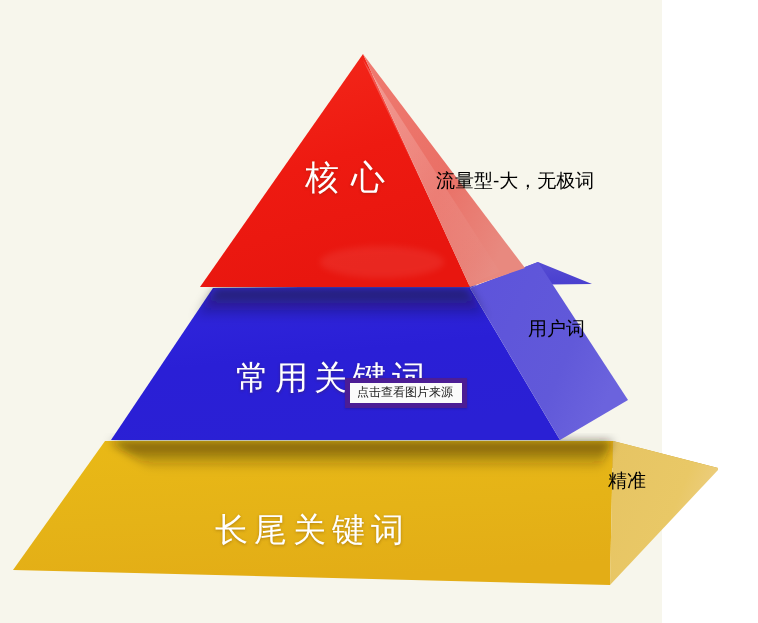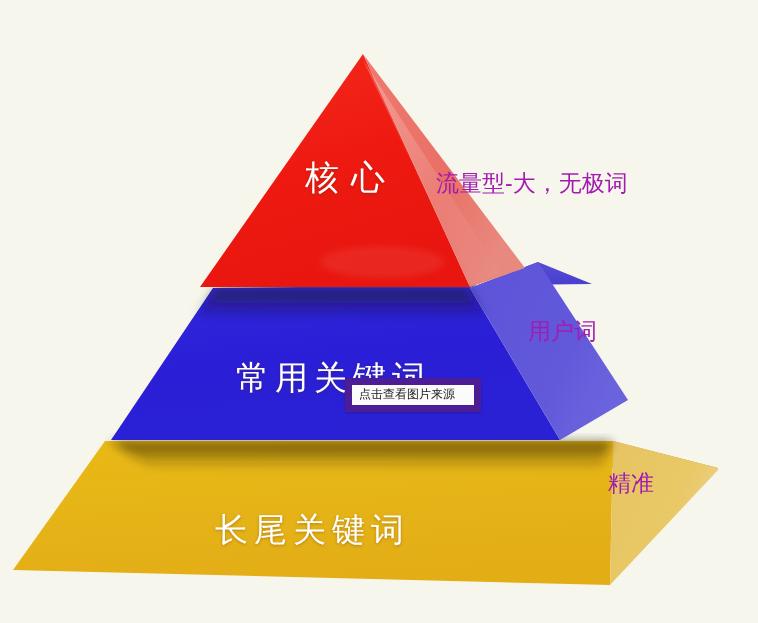--- a/index.html
+++ b/index.html
@@ -8,21 +8,21 @@
     padding: 0;
   }
   body {
     width: 758px;
     height: 623px;
     overflow: hidden;
     font-family: "Liberation Sans", "DejaVu Sans", sans-serif;
   }
   #stage {
     position: relative;
-    width: 758px;
+    width: 662px;
     height: 623px;
     background: #f7f6ec;
     text-decoration: underline;
   }
   #pyramid-svg {
     position: absolute;
     left: 0;
     top: 0;
     width: 758px;
     height: 623px;
@@ -56,45 +56,45 @@
     letter-spacing: 6px;
   }
   #label-longtail {
     left: 215px;
     top: 508px;
     font-size: 33px;
     letter-spacing: 6px;
   }
   .side-label {
     position: absolute;
-    color: #a21caf;
+    color: #000000;
     font-family: "Liberation Sans", "DejaVu Sans", sans-serif;
-    font-size: 23px;
+    font-size: 19px;
     white-space: nowrap;
     letter-spacing: 0px;
   }
   #side-label-top {
     left: 436px;
     top: 168px;
   }
   #side-label-mid {
     left: 528px;
     top: 316px;
   }
   #side-label-bot {
     left: 608px;
     top: 468px;
   }
   #source-tooltip {
     position: absolute;
     left: 345px;
     top: 378px;
-    padding: 2px 19px 3px 7px;
+    padding: 2px 9px 3px 7px;
     background: #fbfbfb;
-    border: 7px solid #4c1d95;
+    border: 5px solid #4c1d95;
     color: #1a1a1a;
     font-family: "Liberation Sans", "DejaVu Sans", sans-serif;
     font-size: 12px;
     line-height: 15px;
     white-space: nowrap;
     box-shadow: 0 1px 2px rgba(0,0,0,0.18);
     cursor: pointer;
   }
 </style>
 </head>

